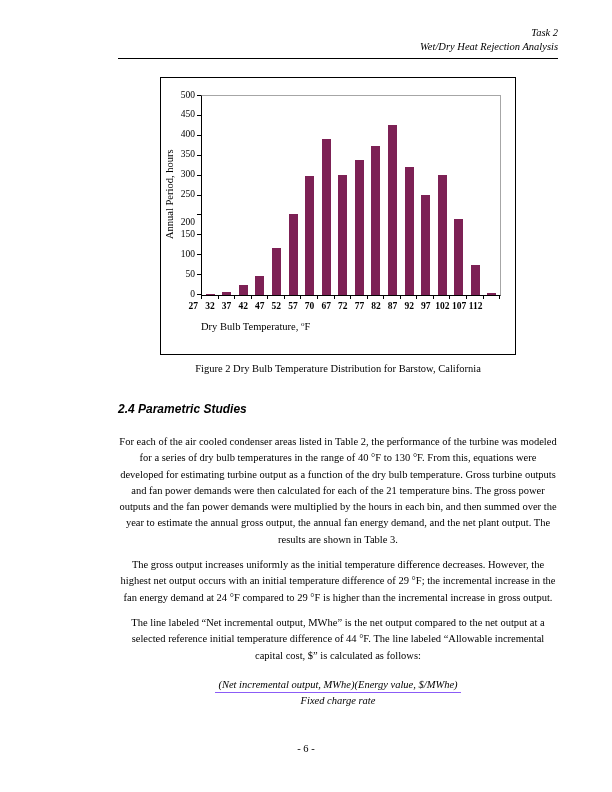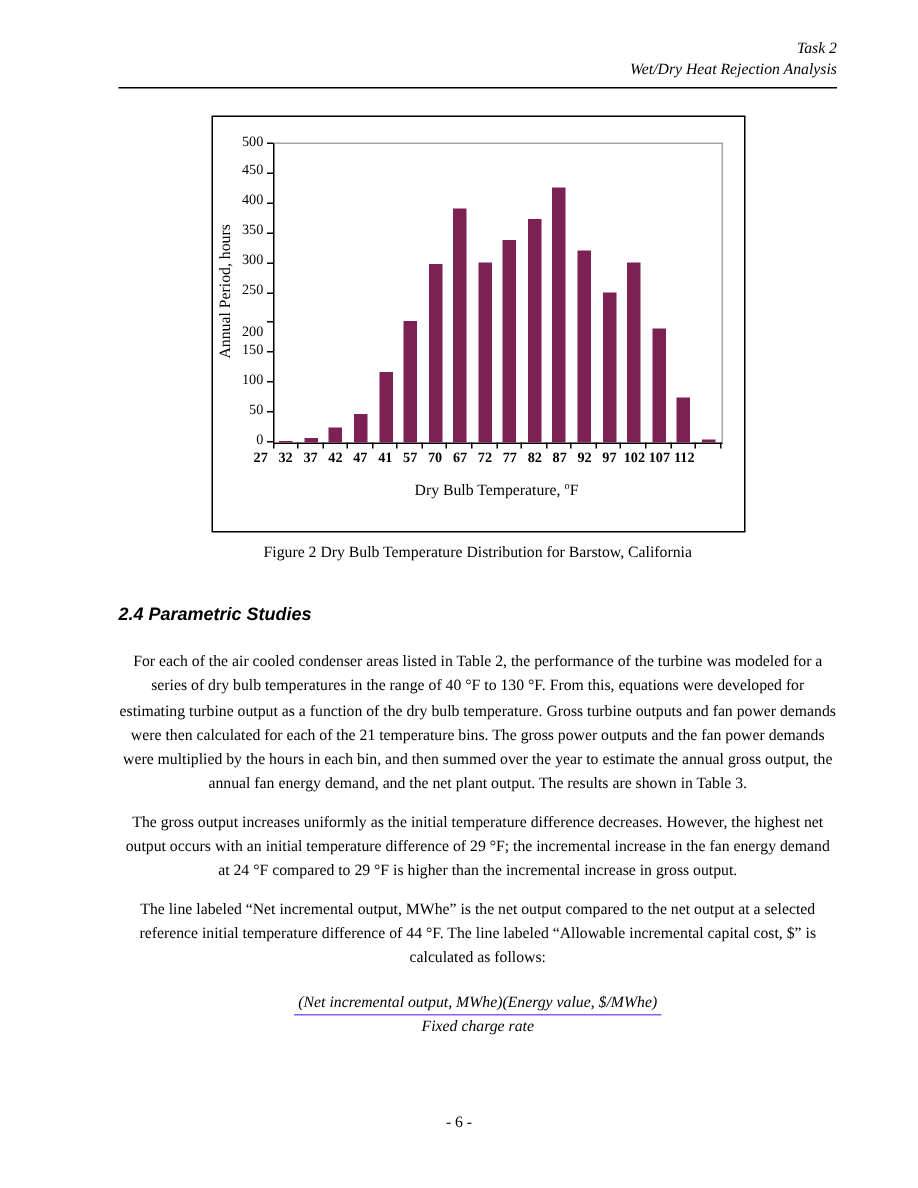--- a/index.html
+++ b/index.html
@@ -12,20 +12,21 @@
     width: 612px;
     height: 792px;
     margin: 0 auto;
     background: #ffffff;
     font-family: "Liberation Serif", "DejaVu Serif", serif;
     color: #000000;
     overflow: hidden;
   }
   .content {
     padding: 26px 54px 0 79px;
+    margin-left: 39px;
   }
   
   .header {
     text-align: right;
     font-style: italic;
     font-size: 10.5px;
     line-height: 14px;
   }
   .header-rule {
     border: 0;
@@ -123,21 +124,20 @@
   .xlabel-cell {
     flex: 1 1 0;
     text-align: center;
     font-size: 9.5px;
   }
   .x-axis-title {
     position: absolute;
     left: 40px;
     top: 242px;
     width: 299px;
-    text-align: center;
     font-size: 10.5px;
   }
   .x-axis-title sup {
     font-size: 7px;
     vertical-align: 4px;
   }
   
   .caption {
     text-align: center;
     font-size: 10.5px;
@@ -298,21 +298,21 @@
           <div class="xtick-cell"></div>
           <div class="xtick-cell"></div>
           <div class="xtick-cell"></div>
         </div>
       <div class="xlabels" id="xlabels">
           <div class="xlabel-cell">27</div>
           <div class="xlabel-cell">32</div>
           <div class="xlabel-cell">37</div>
           <div class="xlabel-cell">42</div>
           <div class="xlabel-cell">47</div>
-          <div class="xlabel-cell">41</div>
+          <div class="xlabel-cell">52</div>
           <div class="xlabel-cell">57</div>
           <div class="xlabel-cell">70</div>
           <div class="xlabel-cell">67</div>
           <div class="xlabel-cell">72</div>
           <div class="xlabel-cell">77</div>
           <div class="xlabel-cell">82</div>
           <div class="xlabel-cell">87</div>
           <div class="xlabel-cell">92</div>
           <div class="xlabel-cell">97</div>
           <div class="xlabel-cell">102</div>

